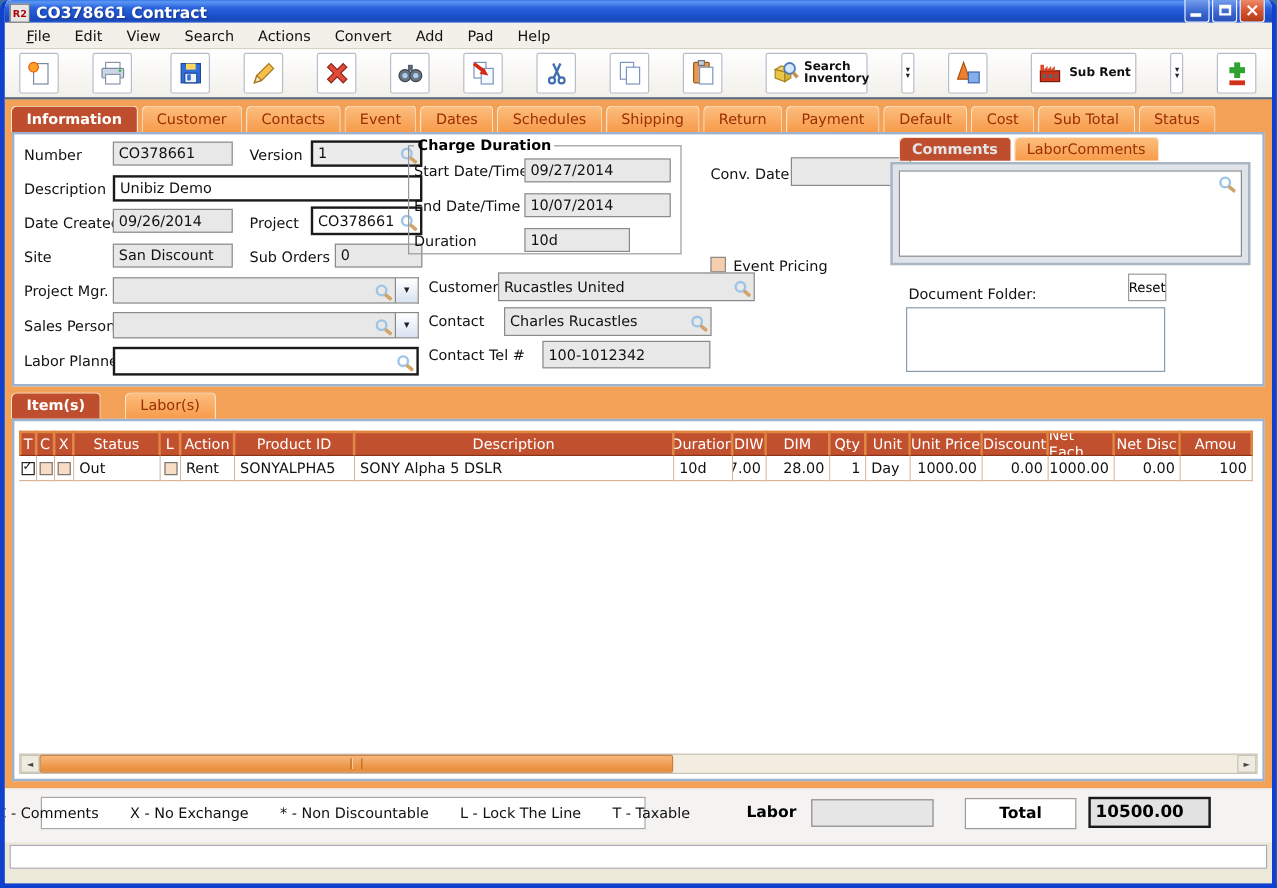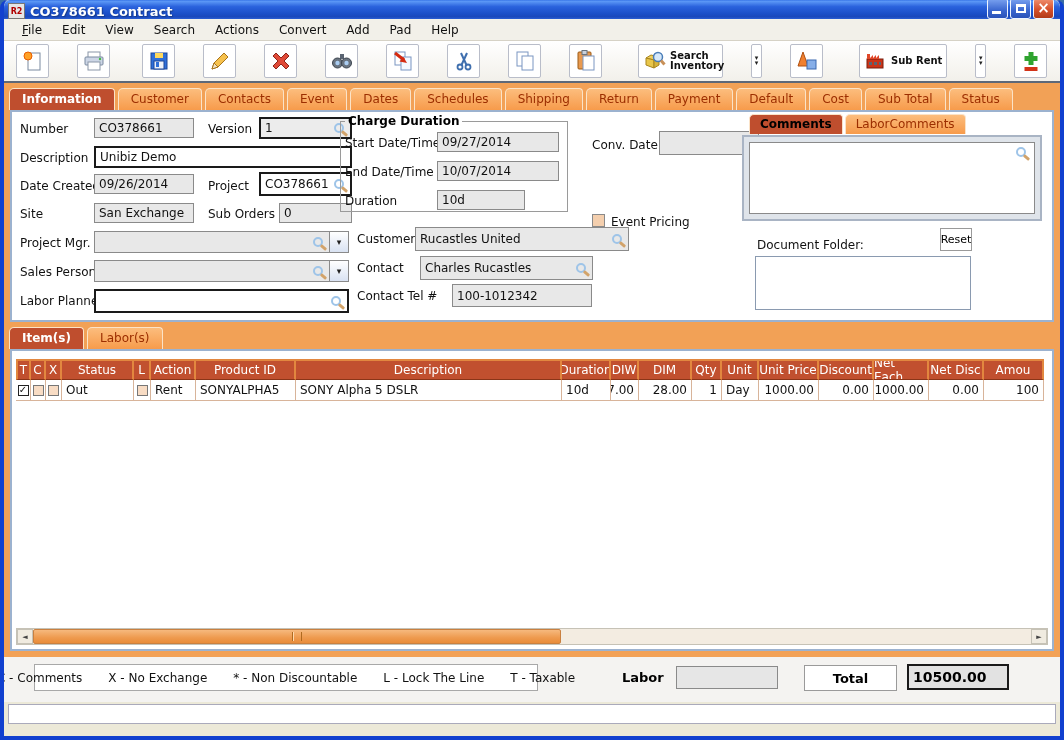--- a/index.html
+++ b/index.html
@@ -67,31 +67,31 @@
   .combo-btn { width:19px; height:22px; border:1px solid #8a8a8a; border-left:none; background:linear-gradient(#ffffff,#d9e2f2);
     display:flex; align-items:center; justify-content:center; font-size:9px; color:#222; }
   fieldset.cd { position:absolute; left:328px; top:2px; width:228px; height:98px; border:1px solid #9a9a9a; padding:0; }
   fieldset.cd legend { font-size:12px; font-weight:bold; margin-left:4px; padding:0 3px; }
   .cd .lbl { position:absolute; }
   .cbox { position:absolute; width:13px; height:13px; background:#f4cfae; border:1px solid #8a8a8a; }
 
   .ctabs { position:absolute; left:737px; top:2px; display:flex; gap:2px; }
   .ctab { background:linear-gradient(#fcbd7d,#f79b4b); color:#9c2e00; font-size:12px; padding:2px 10px 3px;
     border:1px solid #fbe3c8; border-bottom:none; border-radius:5px 4px 0 0; }
-  .ctab.active { background:#bf4e2e; color:#000000; font-weight:bold; }
+  .ctab.active { background:#bf4e2e; color:#e5e5e5; font-weight:bold; }
   .comments-wrap { position:absolute; left:730px; top:23px; width:300px; height:86px; background:#dfe4ea;
     border:2px solid #a9b4c4; padding:5px; }
   .comments-text { width:100%; height:100%; background:#fff; border:1px solid #8a8a8a; font-size:12px; padding:2px 4px; }
   .comments-mag { position:absolute; right:12px; top:10px; }
   .reset-btn { position:absolute; left:928px; top:116px; width:32px; height:23px; background:#fff; border:1px solid #9a9a9a;
     font-size:11px; display:flex; align-items:center; justify-content:center; }
   .docfolder-box { position:absolute; left:743px; top:144px; width:216px; height:54px; background:#fff;
     border:1px solid #8a9ab0; font-size:12px; padding:2px 4px; }
 
-  .items-tabstrip { height:23px; display:flex; gap:3px; padding-left:5px; align-items:flex-end; margin-top:4px; }
+  .items-tabstrip { height:23px; display:flex; gap:20px; padding-left:5px; align-items:flex-end; margin-top:4px; }
   .items-panel { position:relative; margin:0 6px; height:302px; background:#fff; border:2px solid #9cb2cf; overflow:hidden; }
 
   
   .tbl { margin:8px 0 0 4px; font-size:12px; }
   .thead, .trow { display:flex; }
   .hc { background:#c1502f; color:#fff; height:21px; display:flex; align-items:center; justify-content:center;
     border-right:2px solid #e2873f; border-top:2px solid #e2873f; border-bottom:1px solid #8a3518; overflow:hidden; flex:none; }
   .hc:first-child { border-left:2px solid #e2873f; }
   .dc { background:#fff; height:21px; display:flex; align-items:center; padding:0 4px;
     border-right:1px solid #d8b49a; border-bottom:1px solid #d8b49a; overflow:hidden; flex:none; color:#111; }
@@ -421,21 +421,21 @@
 
       <span class="lbl" style="left:8px;top:67px">Date Created</span>
       <div class="fld" style="left:82px;top:62px;width:100px">09/26/2014</div>
       <span class="lbl" style="left:196px;top:67px">Project</span>
       <div class="fld edit withmag" style="left:247px;top:60px;width:93px;height:24px">
           <span class="val">CO378661</span>
           <span class="mag"></span>
         </div>
 
       <span class="lbl" style="left:8px;top:95px">Site</span>
-      <div class="fld" style="left:82px;top:91px;width:100px">San Exchange</div>
+      <div class="fld" style="left:82px;top:91px;width:100px">San Discount</div>
       <span class="lbl" style="left:196px;top:95px">Sub Orders</span>
       <div class="fld" style="left:267px;top:91px;width:73px">0</div>
 
       <span class="lbl" style="left:8px;top:124px">Project Mgr.</span>
       <div class="combo" style="left:82px;top:119px">
         <div class="fld withmag" style="width:236px;height:22px">
             <span class="val"></span>
             <span class="mag"></span>
           </div>
         <span class="combo-btn">

